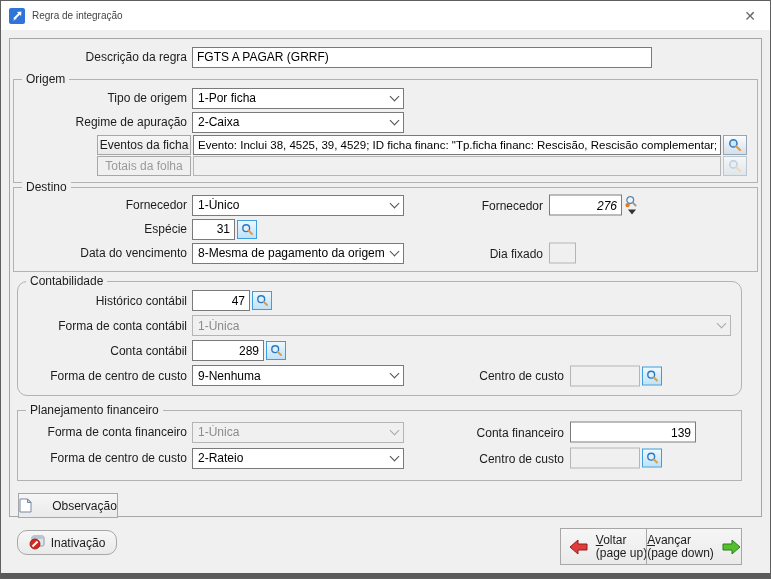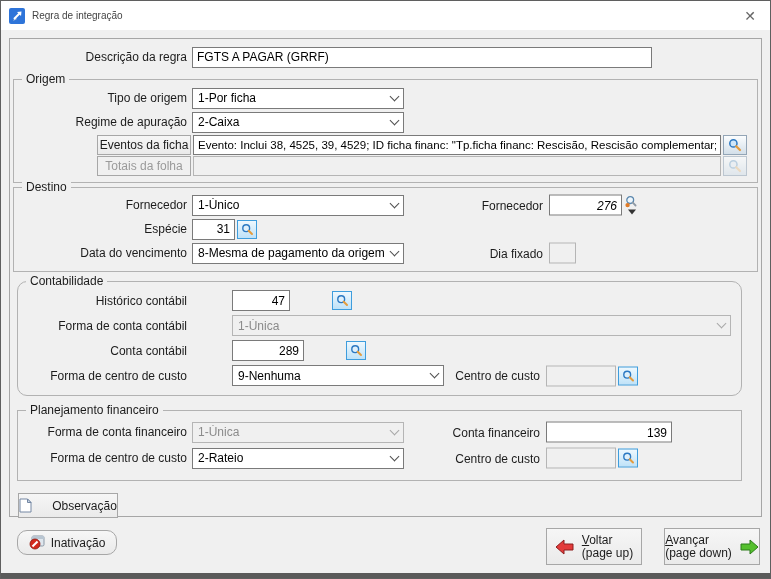--- a/index.html
+++ b/index.html
@@ -13,21 +13,21 @@
   .title-icon { width:16px; height:16px; margin-right:7px; flex:none; }
   .title-text { color:#444; font-size:10px; }
   .close-btn { margin-left:auto; color:#666; font-size:14px; width:24px; text-align:center; cursor:default; }
 
   
   .client { flex:1; padding:8px 8px 0 8px; }
   .main-panel { border:1px solid #a6a6a6; background:#f0f0f0; height:479px; padding:6px 1px 0 1px; position:relative; }
 
   .row { display:flex; align-items:center; height:24px; position:relative; }
   .row.h21 { height:21px; }
-  .row.h25 { height:25px;gap:40px; }
+  .row.h25 { height:25px; }
   .row.h26 { height:26px; }
   .lbl { width:178px; text-align:right; padding-right:5px; color:#1c1c1c; white-space:nowrap; flex:none; }
   .lbl.w174 { width:174px; }
   .lbl.w181 { width:181px; }
 
   .txt { height:21px; border:1px solid #7a7a7a; background:#fff; font-family:"Liberation Sans",sans-serif; font-size:12px; padding:0 4px; color:#000; }
   .txt.num { text-align:right; }
   .txt:disabled, .txt.disabled { background:#f0f0f0; border-color:#b5b5b5; color:#8b8b8b; }
 
   .combo { width:212px; height:21px; border:1px solid #7a7a7a; background:#fff; display:flex; align-items:center; padding:0 5px; position:relative; }
@@ -40,43 +40,43 @@
   .group { border:1px solid #b2b2b2; position:relative; background:#f0f0f0; }
   .group-legend { position:absolute; top:-8px; left:8px; background:#f0f0f0; padding:0 4px; line-height:14px; }
 
   .g-origem   { margin:10px 2px 0 2px; padding:6px 10px 6px 0; }
   .g-destino  { margin:4px 2px 0 2px;  padding:5px 10px 6px 0; }
   .g-conta    { margin:9px 18px 0 6px; padding:6px 10px 7px 0;border-radius:10px; }
   .g-plan     { margin:14px 18px 0 6px; padding:8px 10px 9px 0; }
 
   .right-group { position:absolute; left:415px; top:50%; transform:translateY(-50%); display:flex; align-items:center; }
   .right-group .rlbl { width:120px; text-align:right; padding-right:6px; white-space:nowrap; }
-  .g-conta .right-group, .g-plan .right-group { left:408px; }
+  .g-conta .right-group, .g-plan .right-group { left:432px; }
 
   .btn { background:linear-gradient(#f6f6f6,#eaeaea); border:1px solid #a7a7a7; font-family:"Liberation Sans",sans-serif; font-size:12px; color:#1c1c1c; display:flex; align-items:center; justify-content:center; cursor:default; }
   .btn:disabled, .btn.disabled { color:#9a9a9a; background:#f0f0f0; }
 
   .field-btn { width:94px; height:20px; margin-left:83px; flex:none; }
   .long-field { flex:1; margin:0 2px; height:20px; font-size:11.5px; }
   .big-lookup { width:24px; height:20px; flex:none; background:linear-gradient(#fbfdfe,#d3dfe9); border:1px solid #93a5b6; display:flex; align-items:center; justify-content:center; }
   .big-lookup.disabled { opacity:.55; }
 
   .lookup { width:20px; height:19px; margin-left:2px; background:linear-gradient(#eef8fe,#bfe2f8); border:1px solid #3e9ddd; display:flex; align-items:center; justify-content:center; flex:none; cursor:default; }
 
   .plain-mag { display:flex; flex-direction:column; align-items:center; margin-left:3px; }
   .tri-down { width:0; height:0; border-left:4px solid transparent; border-right:4px solid transparent; border-top:5px solid #333; margin-top:1px; }
 
   .obs-row { margin:12px 0 0 7px; }
   .obs-btn { width:100px; height:25px; gap:20px; }
 
   .footer { height:56px; position:relative; flex:none; }
   .inativ-btn { position:absolute; left:16px; top:13px; width:100px; height:25px; gap:6px;border-radius:10px; }
   .nav-btn { position:absolute; top:11px; width:96px; height:37px; gap:7px; font-size:12px; }
-  .nav-voltar { right:128px; }
-  .nav-avancar { right:10px; }
+  .nav-voltar { right:114px; }
+  .nav-avancar { right:28px; }
   .nav-text { text-align:left; line-height:13px; }
   .nav-main { display:block; }
   .nav-main::first-letter { text-decoration:underline; }
 
   .bottom-edge { height:6px; background:#5a5a5a; flex:none; }
 </style>
 </head>
 <body>
 
 <div class="window">

